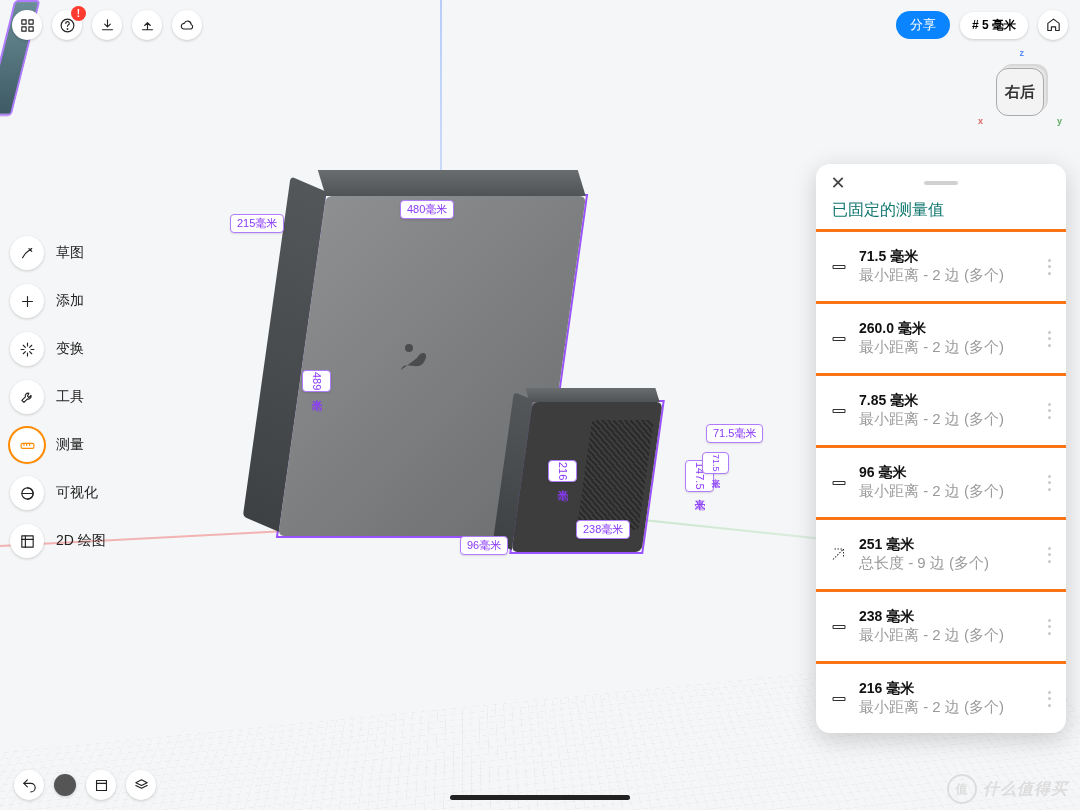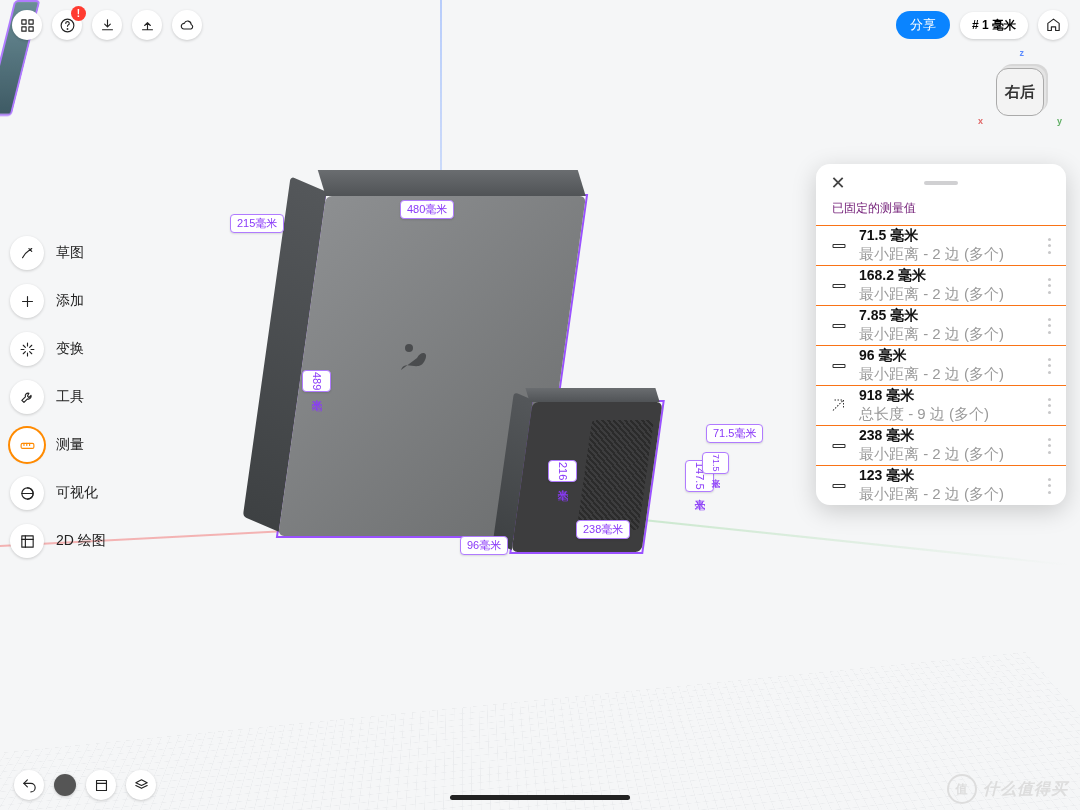--- a/index.html
+++ b/index.html
@@ -49,22 +49,22 @@
   .tool.active .rbtn svg{stroke:#ff8a00}
   .tool .tlabel{font-size:14px;color:#222;font-weight:500}
   
   .bottombar{position:absolute;left:0;bottom:0;width:100%;height:50px;display:flex;align-items:center;padding:0 14px;box-sizing:border-box;gap:10px}
   .homebar{position:absolute;left:50%;bottom:10px;width:180px;height:5px;background:#222;border-radius:3px;transform:translateX(-50%)}
   
   .panel{position:absolute;right:14px;top:164px;width:250px;background:#fff;border-radius:14px;box-shadow:0 6px 24px rgba(0,0,0,.18);overflow:hidden}
   .panel-head{display:flex;align-items:center;padding:10px 12px 6px}
   .panel-head .grip{width:34px;height:4px;background:#d0d0d2;border-radius:3px;margin:0 auto}
   .panel-close{width:20px;text-align:center;cursor:pointer;font-size:18px;color:#444;line-height:1}
-  .panel-title{padding:2px 16px 8px;font-size:12px;color:#701a75}
-  .mrow{display:flex;align-items:center;gap:11px;padding:1px 14px;border-top:1px solid #f97316}
+  .panel-title{padding:2px 16px 8px;font-size:16px;color:#0f766e}
+  .mrow{display:flex;align-items:center;gap:11px;padding:16px 14px;border-top:3px solid #f97316}
   .mrow svg{width:18px;height:18px;stroke:#333;fill:none;stroke-width:1.4}
   .mrow .mtxt{flex:1;min-width:0}
   .mrow .mval{font-size:14px;font-weight:600;color:#111}
   .mrow .msub{font-size:15px;color:#9a9a9a}
   .mrow .more{width:4px;height:16px;display:flex;flex-direction:column;justify-content:space-between}
   .mrow .more span{width:3px;height:3px;border-radius:50%;background:#c8c8ca}
   
   .wm{position:absolute;right:12px;bottom:6px;display:flex;align-items:center;gap:6px;color:#ddd;font-weight:700;font-style:italic;letter-spacing:1px;font-size:16px}
   .wm .c{width:26px;height:26px;border-radius:50%;border:2px solid #ddd;display:flex;align-items:center;justify-content:center;font-size:12px;font-style:normal}
 </style>
@@ -134,21 +134,21 @@
         <path d="M12 18V8m0 0 4 4m-4-4-4 4M5 18h14"></path>
       </svg>
     </div>
   <div class="rbtn">
       <svg viewBox="0 0 24 24">
         <path d="M7 17a4 4 0 0 1 .5-8 5 5 0 0 1 9.7 1.5A3.5 3.5 0 0 1 17 17Z"></path>
       </svg>
     </div>
   <div class="spacer"></div>
   <div class="sharebtn">分享</div>
-  <div class="snapbtn"># 1 毫米</div>
+  <div class="snapbtn"># 5 毫米</div>
   <div class="rbtn">
       <svg viewBox="0 0 24 24">
         <path d="M12 3 4 9v10h5v-5h6v5h5V9Z"></path>
       </svg>
     </div>
 </div>
 
 <div class="viewcube">
   <div class="face">右后</div>
   <span class="lbl" style="color:#5b8bff;right:28px;top:-12px">z</span>
@@ -238,21 +238,21 @@
           <span></span>
           <span></span>
           <span></span>
         </div>
       </div>
       <div class="mrow">
         <svg viewBox="0 0 24 24">
           <path d="M4 10h16M4 14h16M4 10v4M20 10v4"></path>
         </svg>
         <div class="mtxt">
-          <div class="mval">168.2 毫米</div>
+          <div class="mval">260.0 毫米</div>
           <div class="msub">最小距离 - 2 边 (多个)</div>
         </div>
         <div class="more">
           <span></span>
           <span></span>
           <span></span>
         </div>
       </div>
       <div class="mrow">
         <svg viewBox="0 0 24 24">
@@ -280,21 +280,21 @@
           <span></span>
           <span></span>
           <span></span>
         </div>
       </div>
       <div class="mrow">
         <svg viewBox="0 0 24 24">
           <path d="M4 18 18 4M6 4h12v12" stroke-dasharray="2 2"></path>
         </svg>
         <div class="mtxt">
-          <div class="mval">918 毫米</div>
+          <div class="mval">251 毫米</div>
           <div class="msub">总长度 - 9 边 (多个)</div>
         </div>
         <div class="more">
           <span></span>
           <span></span>
           <span></span>
         </div>
       </div>
       <div class="mrow">
         <svg viewBox="0 0 24 24">
@@ -308,21 +308,21 @@
           <span></span>
           <span></span>
           <span></span>
         </div>
       </div>
       <div class="mrow">
         <svg viewBox="0 0 24 24">
           <path d="M4 10h16M4 14h16M4 10v4M20 10v4"></path>
         </svg>
         <div class="mtxt">
-          <div class="mval">123 毫米</div>
+          <div class="mval">216 毫米</div>
           <div class="msub">最小距离 - 2 边 (多个)</div>
         </div>
         <div class="more">
           <span></span>
           <span></span>
           <span></span>
         </div>
       </div>
     </div>
 </div>

